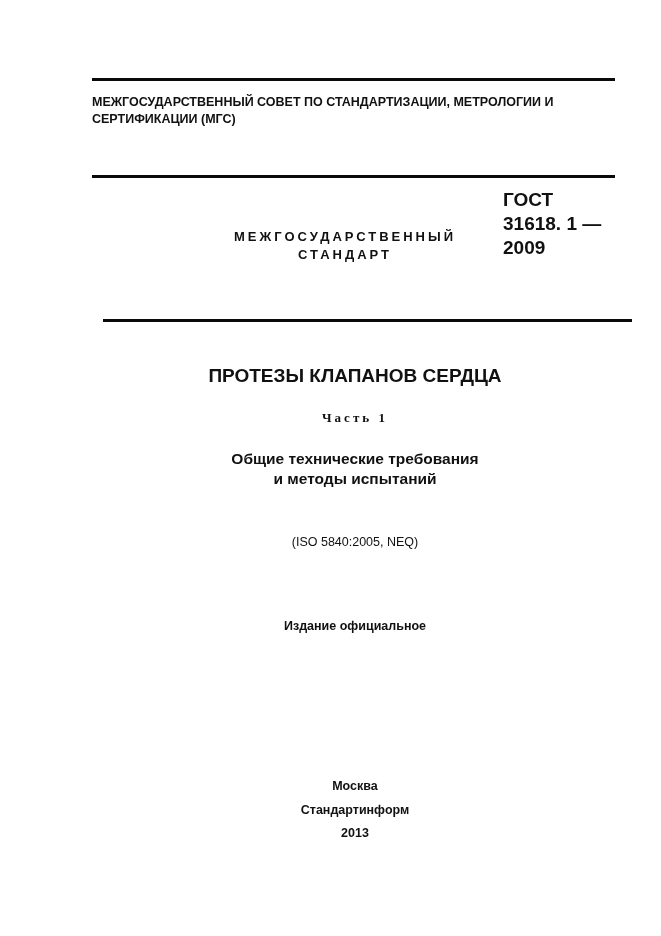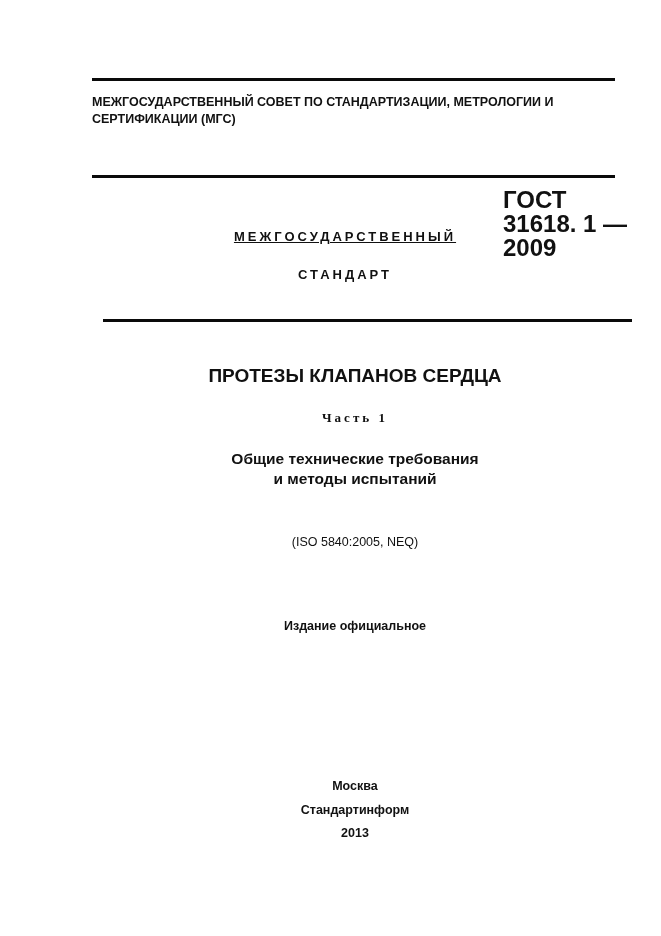--- a/index.html
+++ b/index.html
@@ -2,21 +2,21 @@
 <html><head>
 <meta charset="utf-8">
 <style>
   html, body { margin: 0; padding: 0; background: #ffffff; }
   body { width: 661px; height: 936px; position: relative; overflow: hidden;
          font-family: "Liberation Sans", "DejaVu Sans", sans-serif; color: #111; }
   .abs { position: absolute; }
   .rule { position: absolute; background: #0a0a0a; }
   .council { left: 92px; width: 523px; font-size: 12.5px; font-weight: bold; line-height: 17px; text-align: left; }
   .stdtype { left: 200px; width: 290px; font-size: 13px; font-weight: bold; letter-spacing: 3px; text-align: center; }
-  .gost { left: 503px; font-size: 24px; font-weight: bold; line-height: 24px; }
+  .gost { left: 503px; font-size: 19px; font-weight: bold; line-height: 24px; }
   .title { left: 0; width: 710px; font-size: 19px; font-weight: bold; text-align: center; }
   .part { left: 0; width: 710px; font-family: "Liberation Serif", "DejaVu Serif", serif; font-size: 13px; font-weight: bold; letter-spacing: 3px; text-align: center; }
   .subtitle { left: 0; width: 710px; font-size: 15.5px; font-weight: bold; line-height: 20px; text-align: center; }
   .iso { left: 0; width: 710px; font-size: 12.5px; text-align: center; }
   .edition { left: 0; width: 710px; font-size: 12.5px; font-weight: bold; text-align: center; }
   .imprint { left: 0; width: 710px; font-size: 12.5px; font-weight: bold; text-align: center; }
 </style>
 </head>
 <body>
 
@@ -25,22 +25,22 @@
 <div class="rule" style="left:103px; top:319px; width:529px; height:3px;"></div>
 
 <div class="abs council" style="top:94px;">
   <div>МЕЖГОСУДАРСТВЕННЫЙ СОВЕТ ПО СТАНДАРТИЗАЦИИ, МЕТРОЛОГИИ И</div>
   <div>СЕРТИФИКАЦИИ (МГС)</div>
 </div>
 <div class="abs council" style="top:140px;">
 </div>
 
 <div class="abs stdtype" style="top:228px;">
-  <div style="line-height:18px;text-decoration:underline;">МЕЖГОСУДАРСТВЕННЫЙ</div>
-  <div style="margin-top:20px; line-height:18px;">СТАНДАРТ</div>
+  <div style="line-height:18px;">МЕЖГОСУДАРСТВЕННЫЙ</div>
+  <div style="margin-top:0; line-height:18px;">СТАНДАРТ</div>
 </div>
 
 <div class="abs gost" style="top:188px;">
   <div>ГОСТ</div>
   <div>31618. 1 —</div>
   <div>2009</div>
 </div>
 
 <div class="abs title" style="top:365px;">ПРОТЕЗЫ КЛАПАНОВ СЕРДЦА</div>
 <div class="abs part" style="top:410px;">Часть 1</div>

